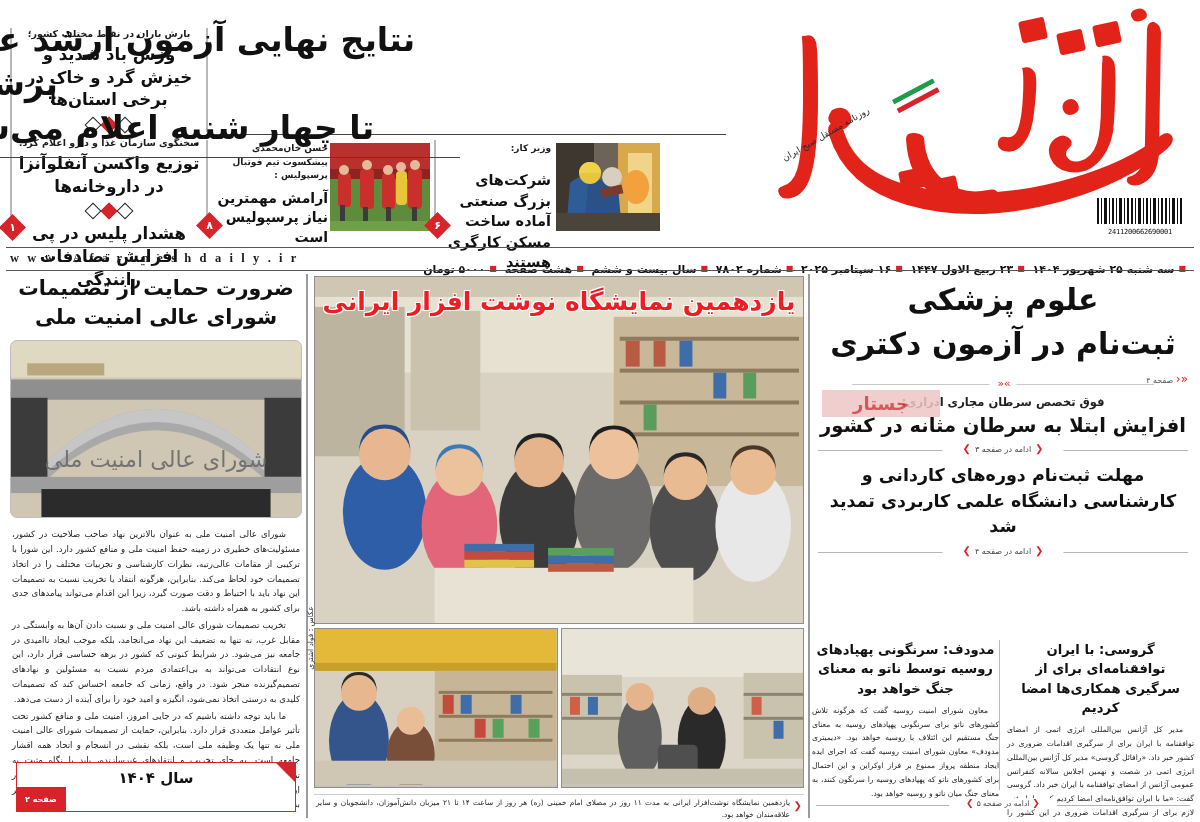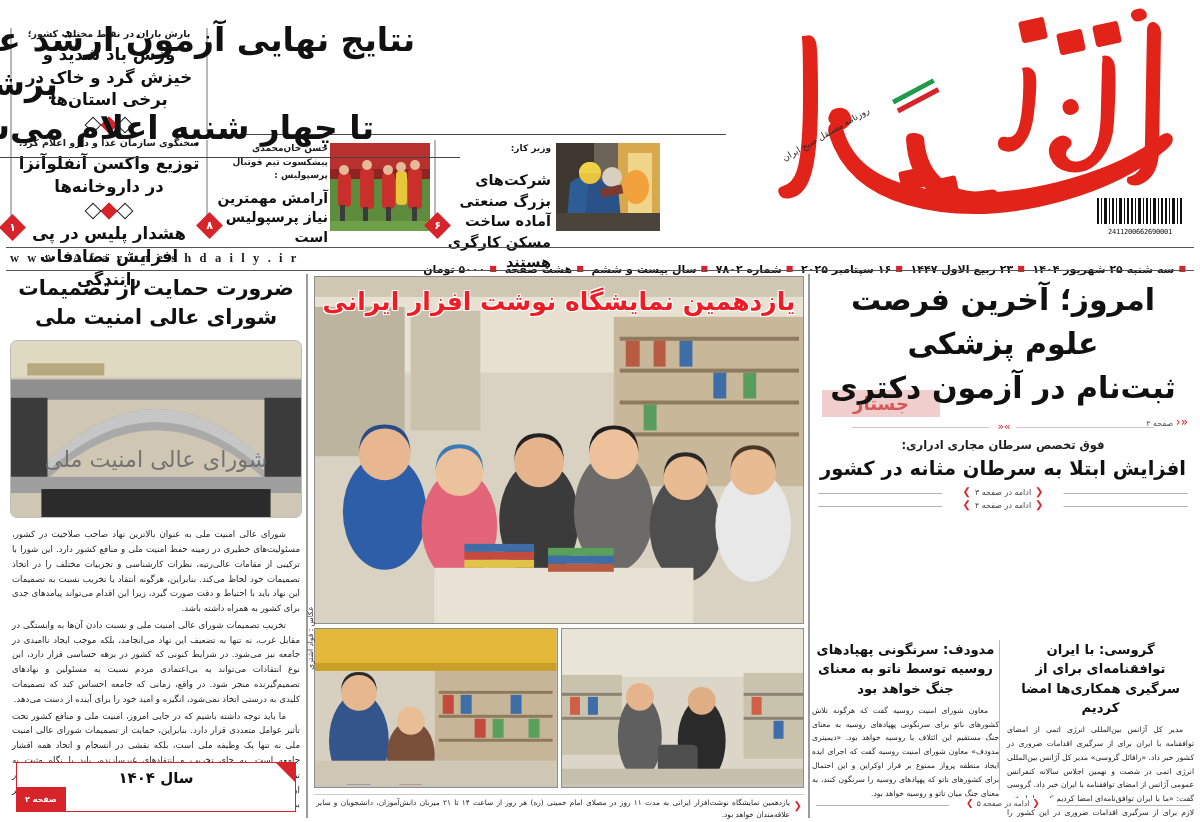--- a/index.html
+++ b/index.html
@@ -561,21 +561,20 @@
       <div class="caption">
         <span class="cchev">❮</span>
         <span>یازدهمین نمایشگاه نوشت‌افزار ایرانی به مدت ۱۱ روز در مصلای امام خمینی (ره) هر روز از ساعت ۱۴ تا ۲۱ میزبان دانش‌آموزان، دانشجویان و سایر علاقه‌مندان خواهد بود.</span>
       </div>
     </div>
 
     <div class="col-right">
       <div class="jostar">جستار</div>
 
       <div class="main-head">
-        <div>امروز؛ آخرین فرصت</div>
         <div>علوم پزشکی</div>
         <div>ثبت‌نام در آزمون دکتری</div>
       </div>
 
       <div style="position:relative;margin:6px 6px 0;">
         <div style="position:absolute;right:0;top:0;font-size:8px;color:#555;direction:rtl;">
           <span class="chev">«‹</span>
           <span>صفحه ۴</span>
         </div>
       </div>
@@ -585,20 +584,21 @@
       </div>
 
       <div class="sub-head-kicker">فوق تخصص سرطان مجاری ادراری:</div>
       <div class="sub-head">افزایش ابتلا به سرطان مثانه در کشور</div>
       <div class="contrule">
         <span class="lbl">
           <b>❮</b><span>ادامه در صفحه ۳</span><b>❯</b>
         </span>
       </div>
 
+      <div class="sub-head2">مهلت ثبت‌نام دوره‌های کاردانی و کارشناسی دانشگاه علمی کاربردی تمدید شد</div>
       <div class="contrule" style="margin-top:12px;">
         <span class="lbl">
           <b>❮</b><span>ادامه در صفحه ۴</span><b>❯</b>
         </span>
       </div>
 
       <div class="two-col">
         <div class="tc-sep"></div>
         <div class="tc">
           <div class="h">گروسی: با ایران توافقنامه‌ای برای از سرگیری همکاری‌ها امضا کردیم</div>

